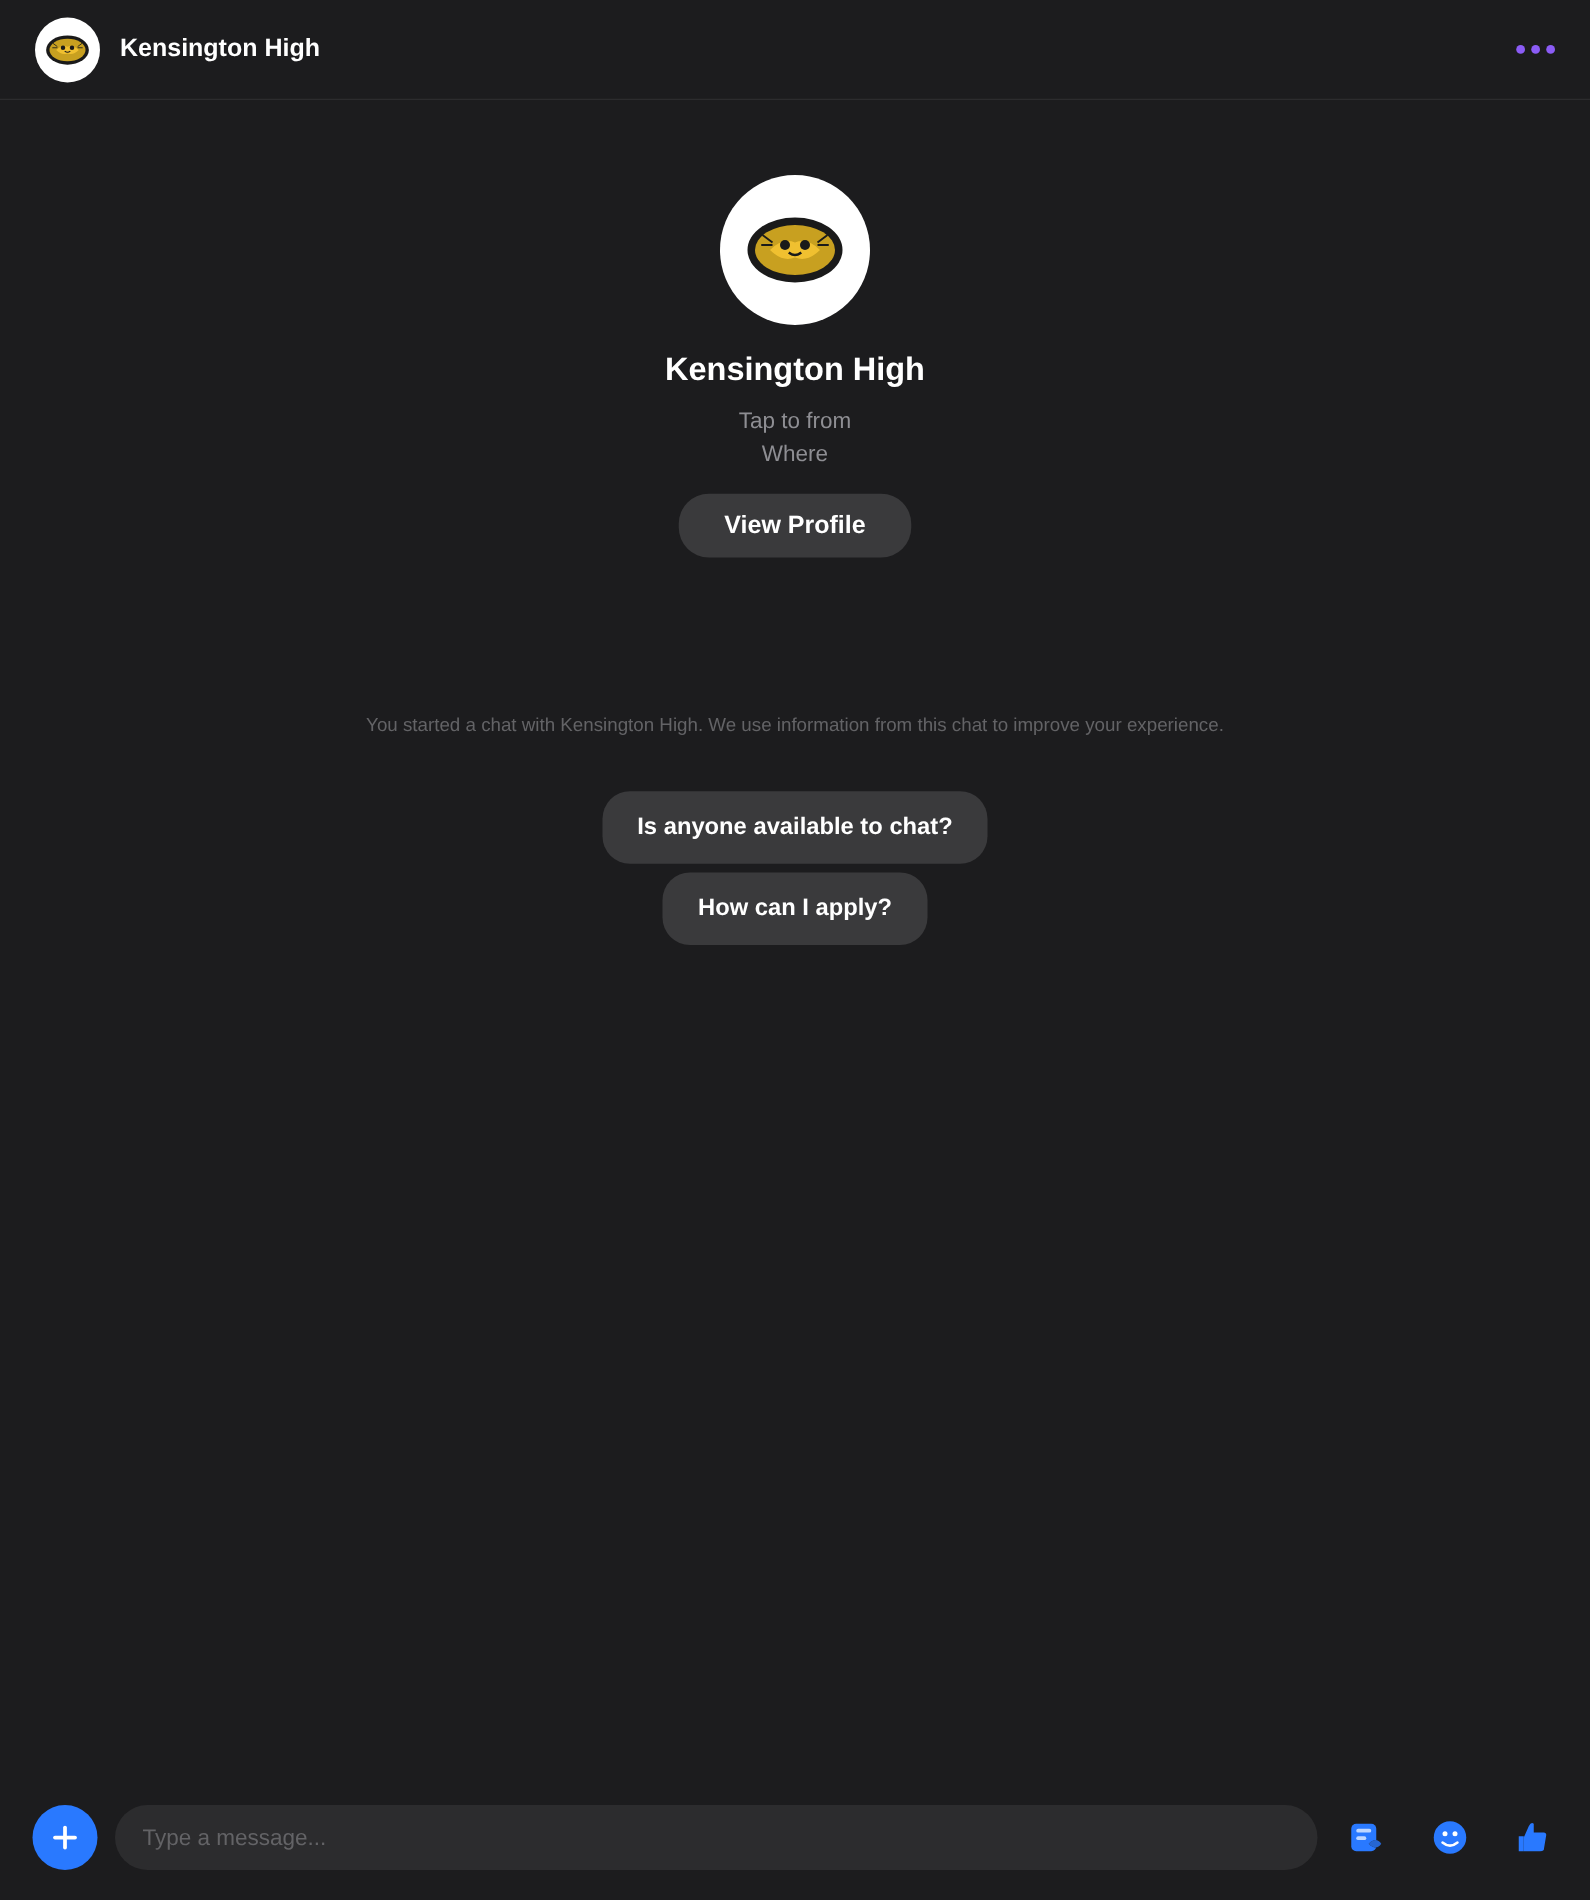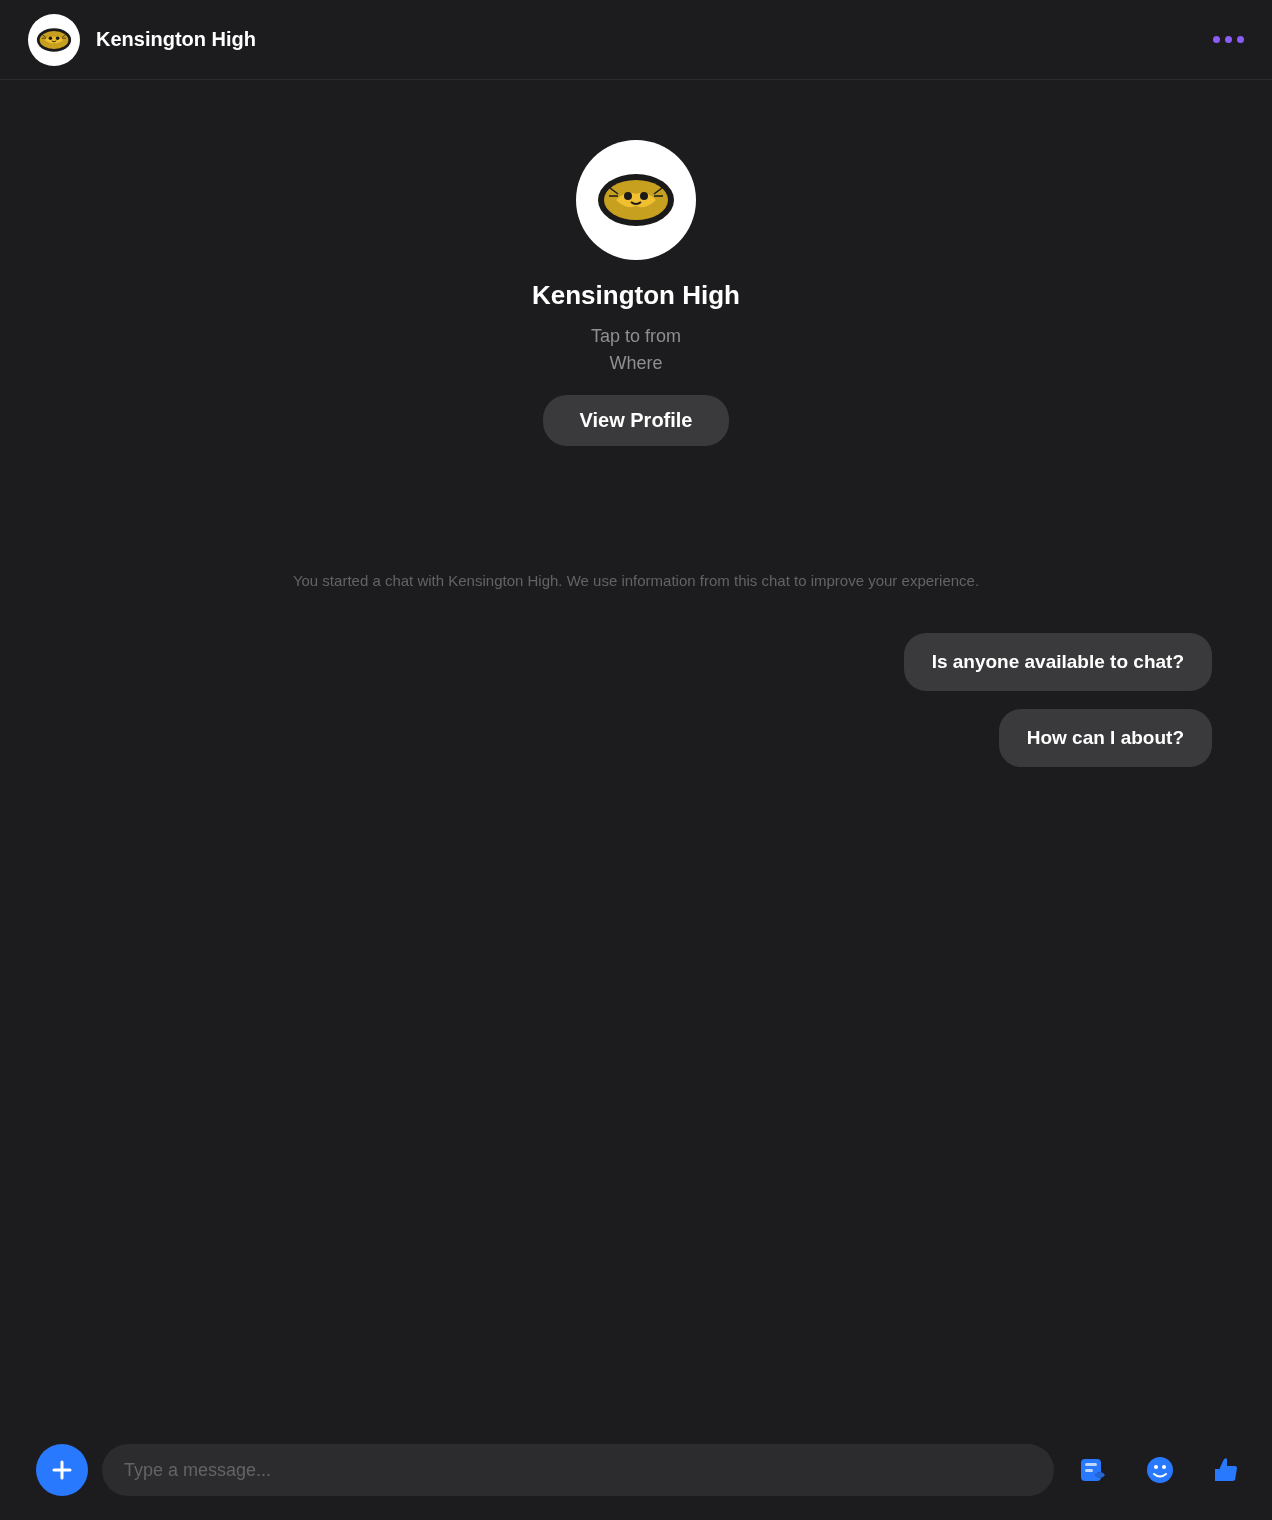--- a/index.html
+++ b/index.html
@@ -119,41 +119,41 @@
       font-size: 15px;
       padding: 0 40px;
       margin: 84px 0 40px;
       line-height: 1.5;
     }
 
     
     .chat-body {
       display: flex;
       flex-direction: column;
-      align-items: flex-end;
+      align-items: center;
       padding: 0 60px;
-      gap: 18px;
+      gap: 7px;
     }
 
     .chat-bubble {
       background-color: #3a3a3c;
       color: #ffffff;
       border-radius: 22px;
       padding: 18px 28px;
       font-size: 19px;
       font-weight: 600;
       cursor: pointer;
       max-width: 600px;
     }
 
     
     .input-bar {
       position: absolute;
       bottom: 0;
-      left: 16px;
+      left: 6px;
       right: 0;
       display: flex;
       align-items: center;
       padding: 16px 20px 24px;
       background-color: #1c1c1e;
       gap: 14px;
     }
 
     .add-btn {
       width: 52px;
@@ -279,21 +279,21 @@
     <div class="profile-subtitle">Tap to from</div>
     <div class="profile-subtitle">Where</div>
   </div>
   <button class="view-profile-btn">View Profile</button>
 </div>
 
 <div class="chat-info">You started a chat with Kensington High. We use information from this chat to improve your experience.</div>
 
 <div class="chat-body">
   <div class="chat-bubble">Is anyone available to chat?</div>
-  <div class="chat-bubble">How can I about?</div>
+  <div class="chat-bubble">How can I apply?</div>
 </div>
 
 <div class="input-bar">
   <button class="add-btn">
     <svg width="24" height="24" viewBox="0 0 24 24">
       <line x1="12" y1="4" x2="12" y2="20" stroke="#ffffff" stroke-width="3" stroke-linecap="round"></line>
       <line x1="4" y1="12" x2="20" y2="12" stroke="#ffffff" stroke-width="3" stroke-linecap="round"></line>
     </svg>
   </button>
 

